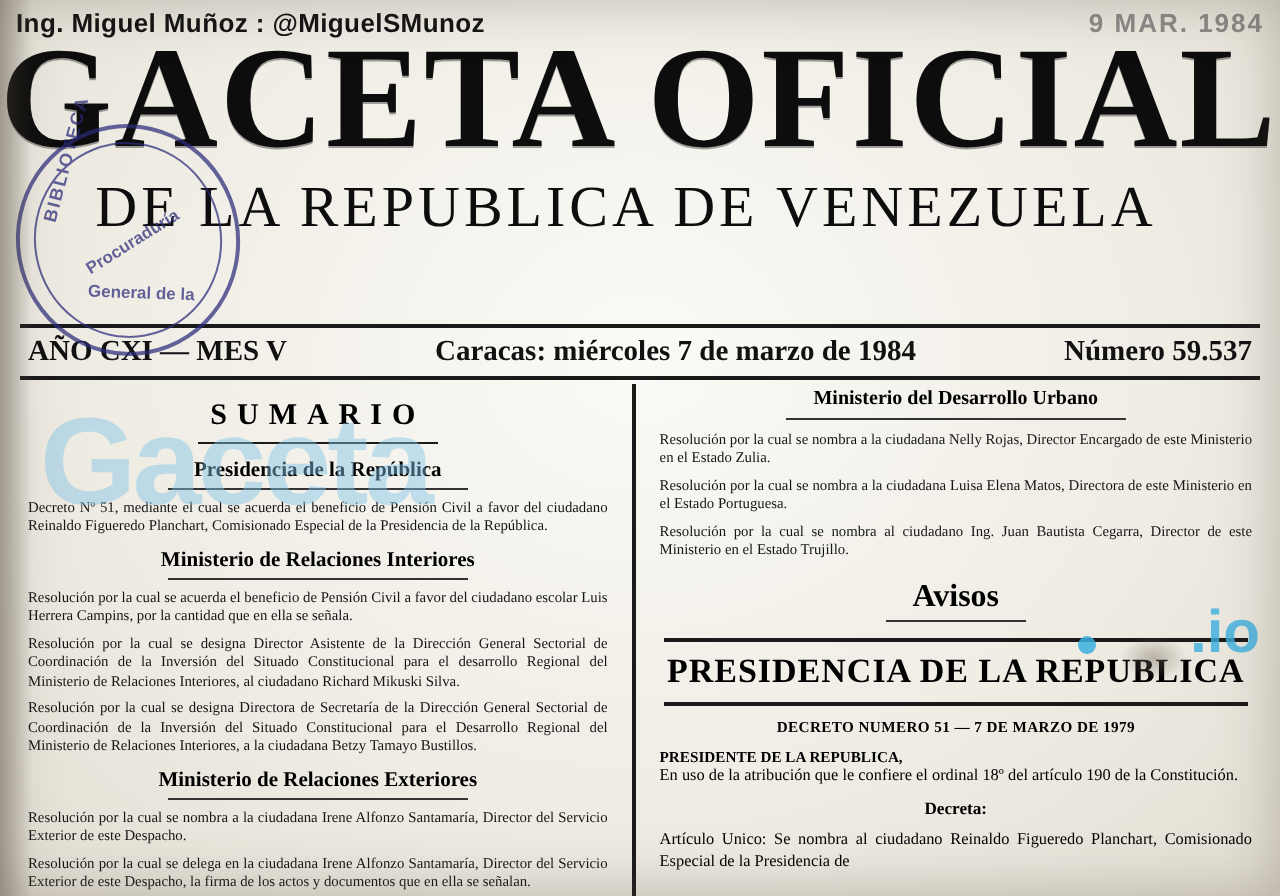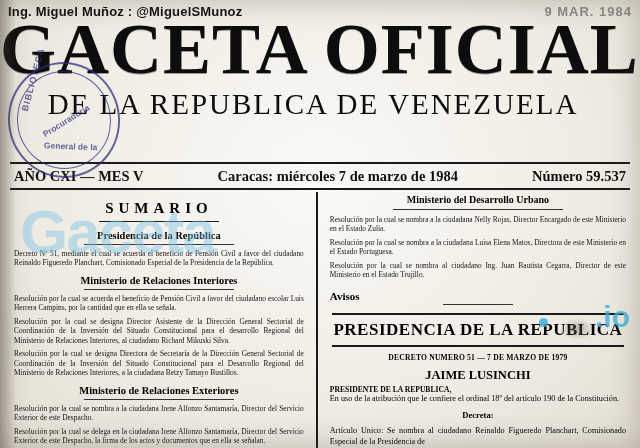--- a/index.html
+++ b/index.html
@@ -102,21 +102,21 @@
     margin:0 0 4px 0;
     text-indent:0;
   }
 
   
   .r-head{
     text-align:center;font-weight:bold;font-size:10px;margin:2px 0 4px;
   }
   .r-head-under{width:170px;height:0;border-top:1px solid #333;margin:0 auto 5px;}
   .avisos{
-    text-align:left;font-weight:bold;font-size:11px;margin:10px 0 2px;
+    text-align:center;font-weight:bold;font-size:16px;margin:10px 0 2px;
   }
   .avisos-under{width:70px;height:0;border-top:1px solid #333;margin:0 auto 6px;}
   .pres-box{
     border-top:2px solid #1a1a1a;border-bottom:2px solid #1a1a1a;
     margin:8px 2px 6px;padding:5px 0;
     text-align:center;
   }
   .pres-title{font-weight:bold;font-size:17px;letter-spacing:.5px;}
   .decreto-line{
     text-align:center;font-size:7.6px;font-weight:bold;margin:6px 0 6px;
@@ -251,21 +251,20 @@
       <p class="para">Resolución por la cual se nombra al ciudadano Ing. Juan Bautista Cegarra, Director de este Ministerio en el Estado Trujillo.</p>
 
       <div class="avisos">Avisos</div>
       <div class="avisos-under"></div>
 
       <div class="pres-box">
         <div class="pres-title">PRESIDENCIA DE LA REPUBLICA</div>
       </div>
 
       <div class="decreto-line">DECRETO NUMERO 51 — 7 DE MARZO DE 1979</div>
-      <div class="firma">JAIME LUSINCHI</div>
       <div class="firma-sub">PRESIDENTE DE LA REPUBLICA,</div>
 
       <p class="rpara">En uso de la atribución que le confiere el ordinal 18º del artículo 190 de la Constitución.</p>
       <div class="decreta">Decreta:</div>
       <p class="rpara">Artículo Unico: Se nombra al ciudadano Reinaldo Figueredo Planchart, Comisionado Especial de la Presidencia de</p>
     </div>
   </div>
 
   <div class="stamp">
     <div class="s1">BIBLIOTECA</div>

